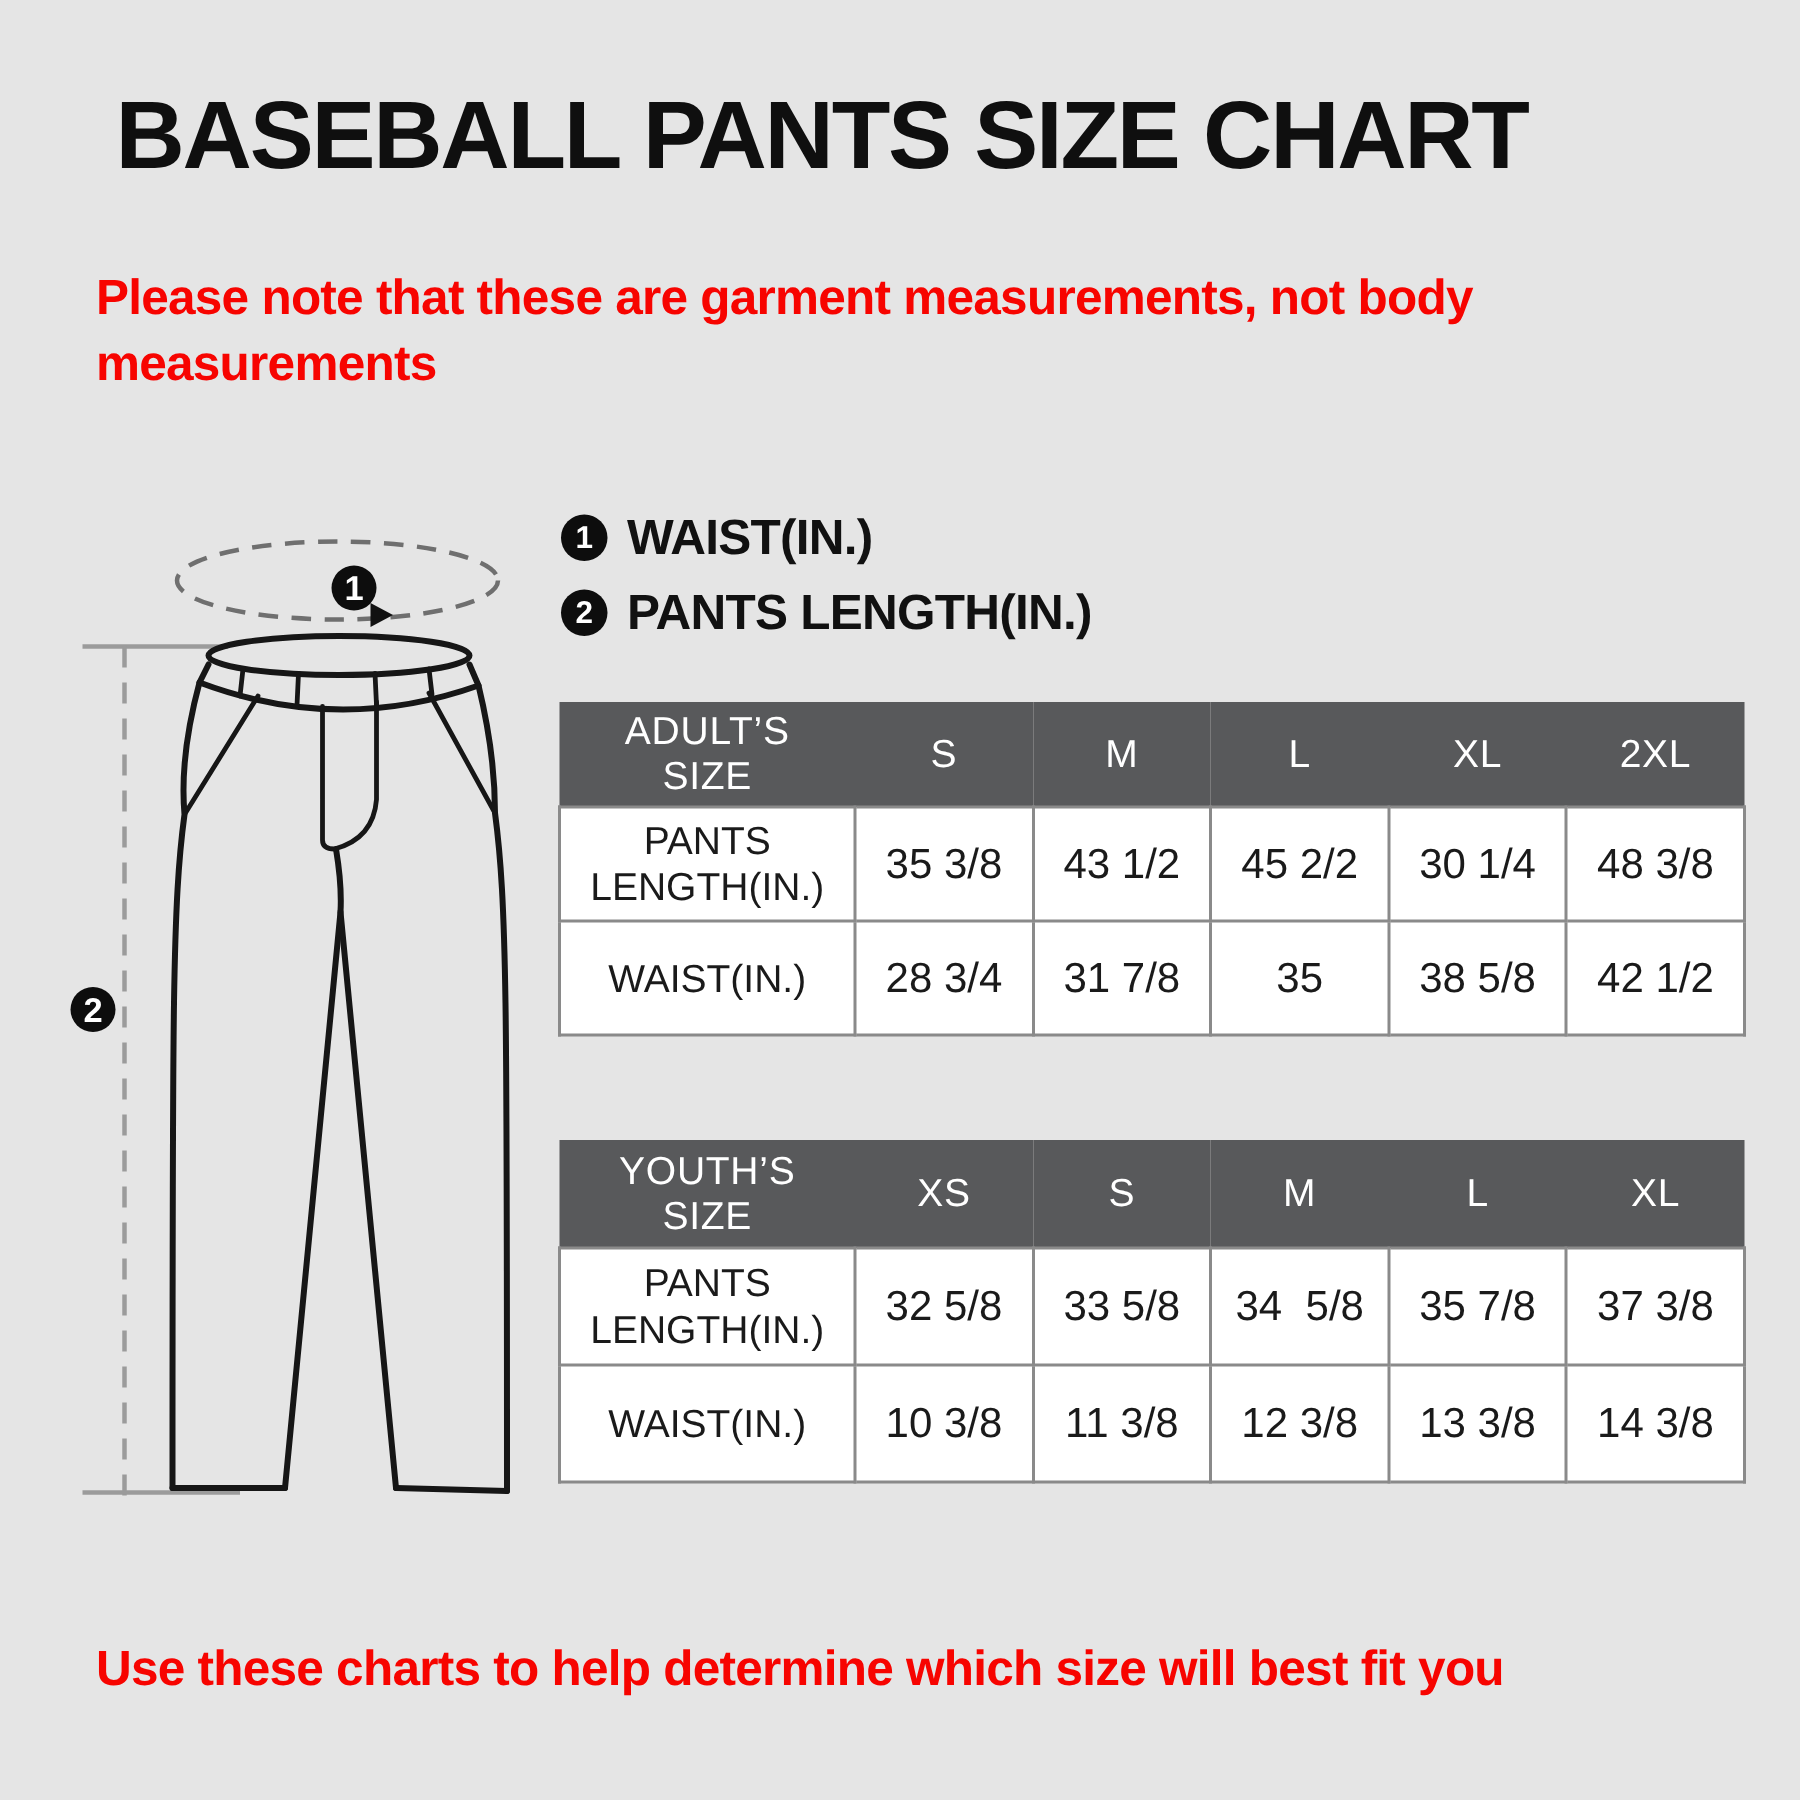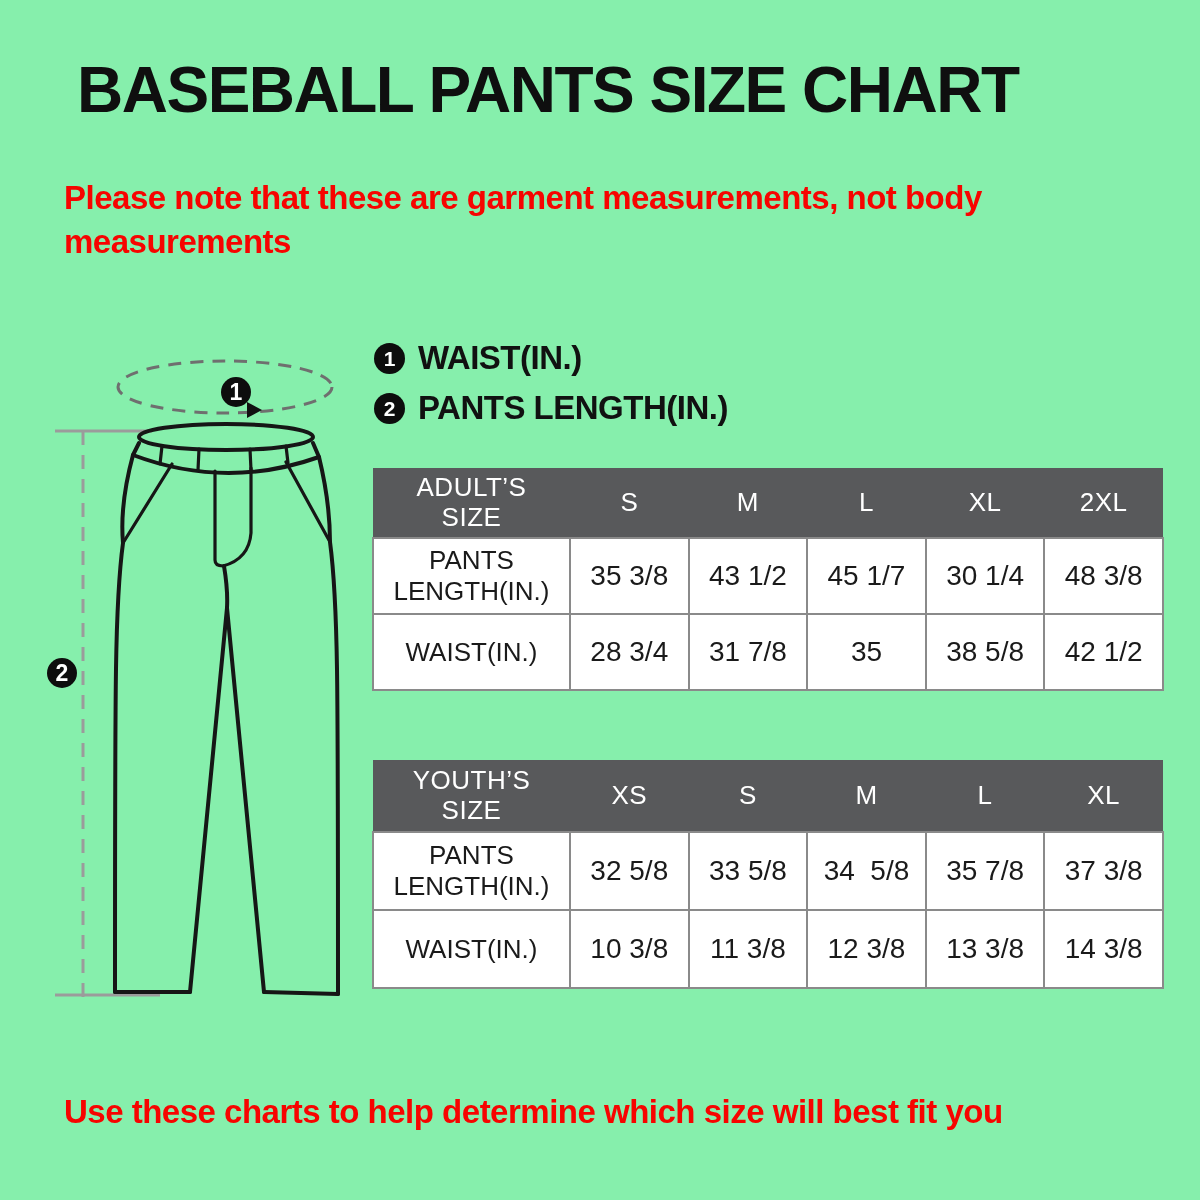--- a/index.html
+++ b/index.html
@@ -2,21 +2,21 @@
 <html><head>
 <meta charset="utf-8">
 <style>
   * { margin: 0; padding: 0; box-sizing: border-box; }
   html, body { background: #ffffff; }
   body { font-family: "Liberation Sans", "DejaVu Sans", sans-serif; }
   .page {
     position: relative;
     width: 1200px;
     height: 1200px;
-    background: #86efac;
+    background: #e5e5e5;
     overflow: hidden;
   }
   .title {
     position: absolute;
     left: 77px; top: 58px;
     font-size: 64px;
     line-height: 64px;
     font-weight: bold;
     letter-spacing: -1.5px;
     color: #0f0f0f;
@@ -171,21 +171,21 @@
         <th>S</th>
         <th>M</th>
         <th>L</th>
         <th>XL</th>
         <th>2XL</th>
       </tr>
       <tr class="data">
         <td class="lab"><span class="lw">PANTS LENGTH(IN.)</span></td>
         <td class="val">35 3/8</td>
         <td class="val">43 1/2</td>
-        <td class="val">45 1/7</td>
+        <td class="val">45 2/2</td>
         <td class="val">30 1/4</td>
         <td class="val">48 3/8</td>
       </tr>
       <tr class="data">
         <td class="lab"><span class="lw">WAIST(IN.)</span></td>
         <td class="val">28 3/4</td>
         <td class="val">31 7/8</td>
         <td class="val">35</td>
         <td class="val">38 5/8</td>
         <td class="val">42 1/2</td>

